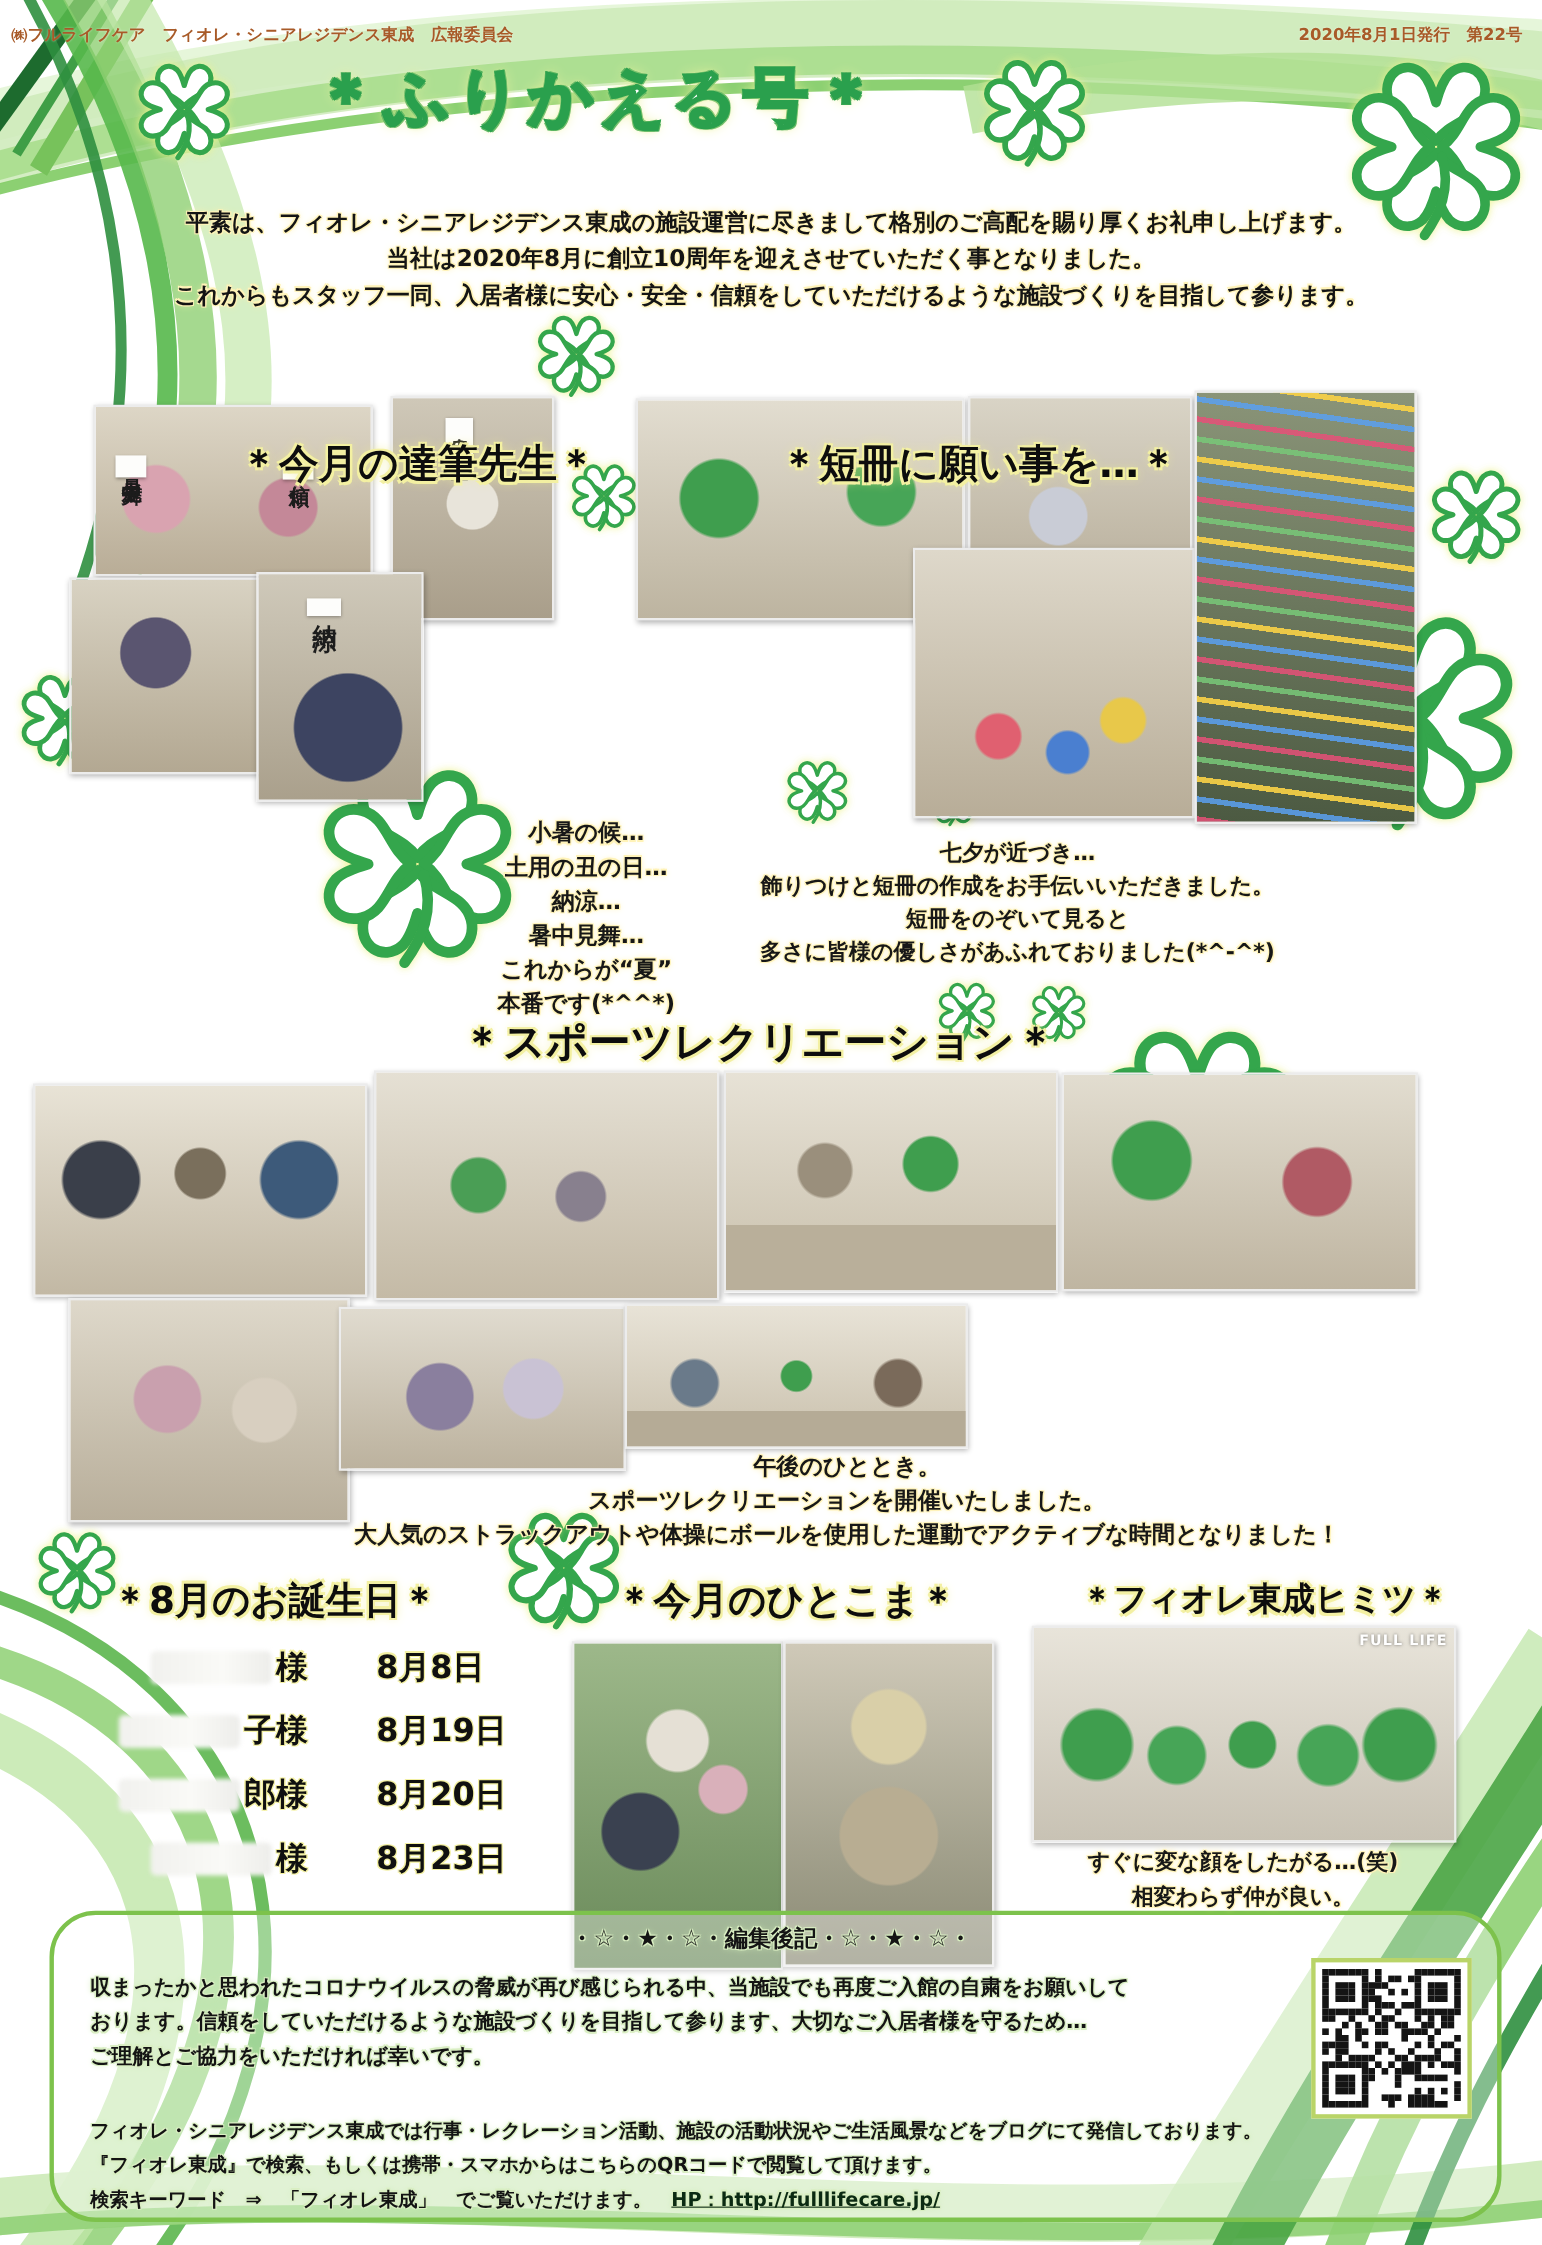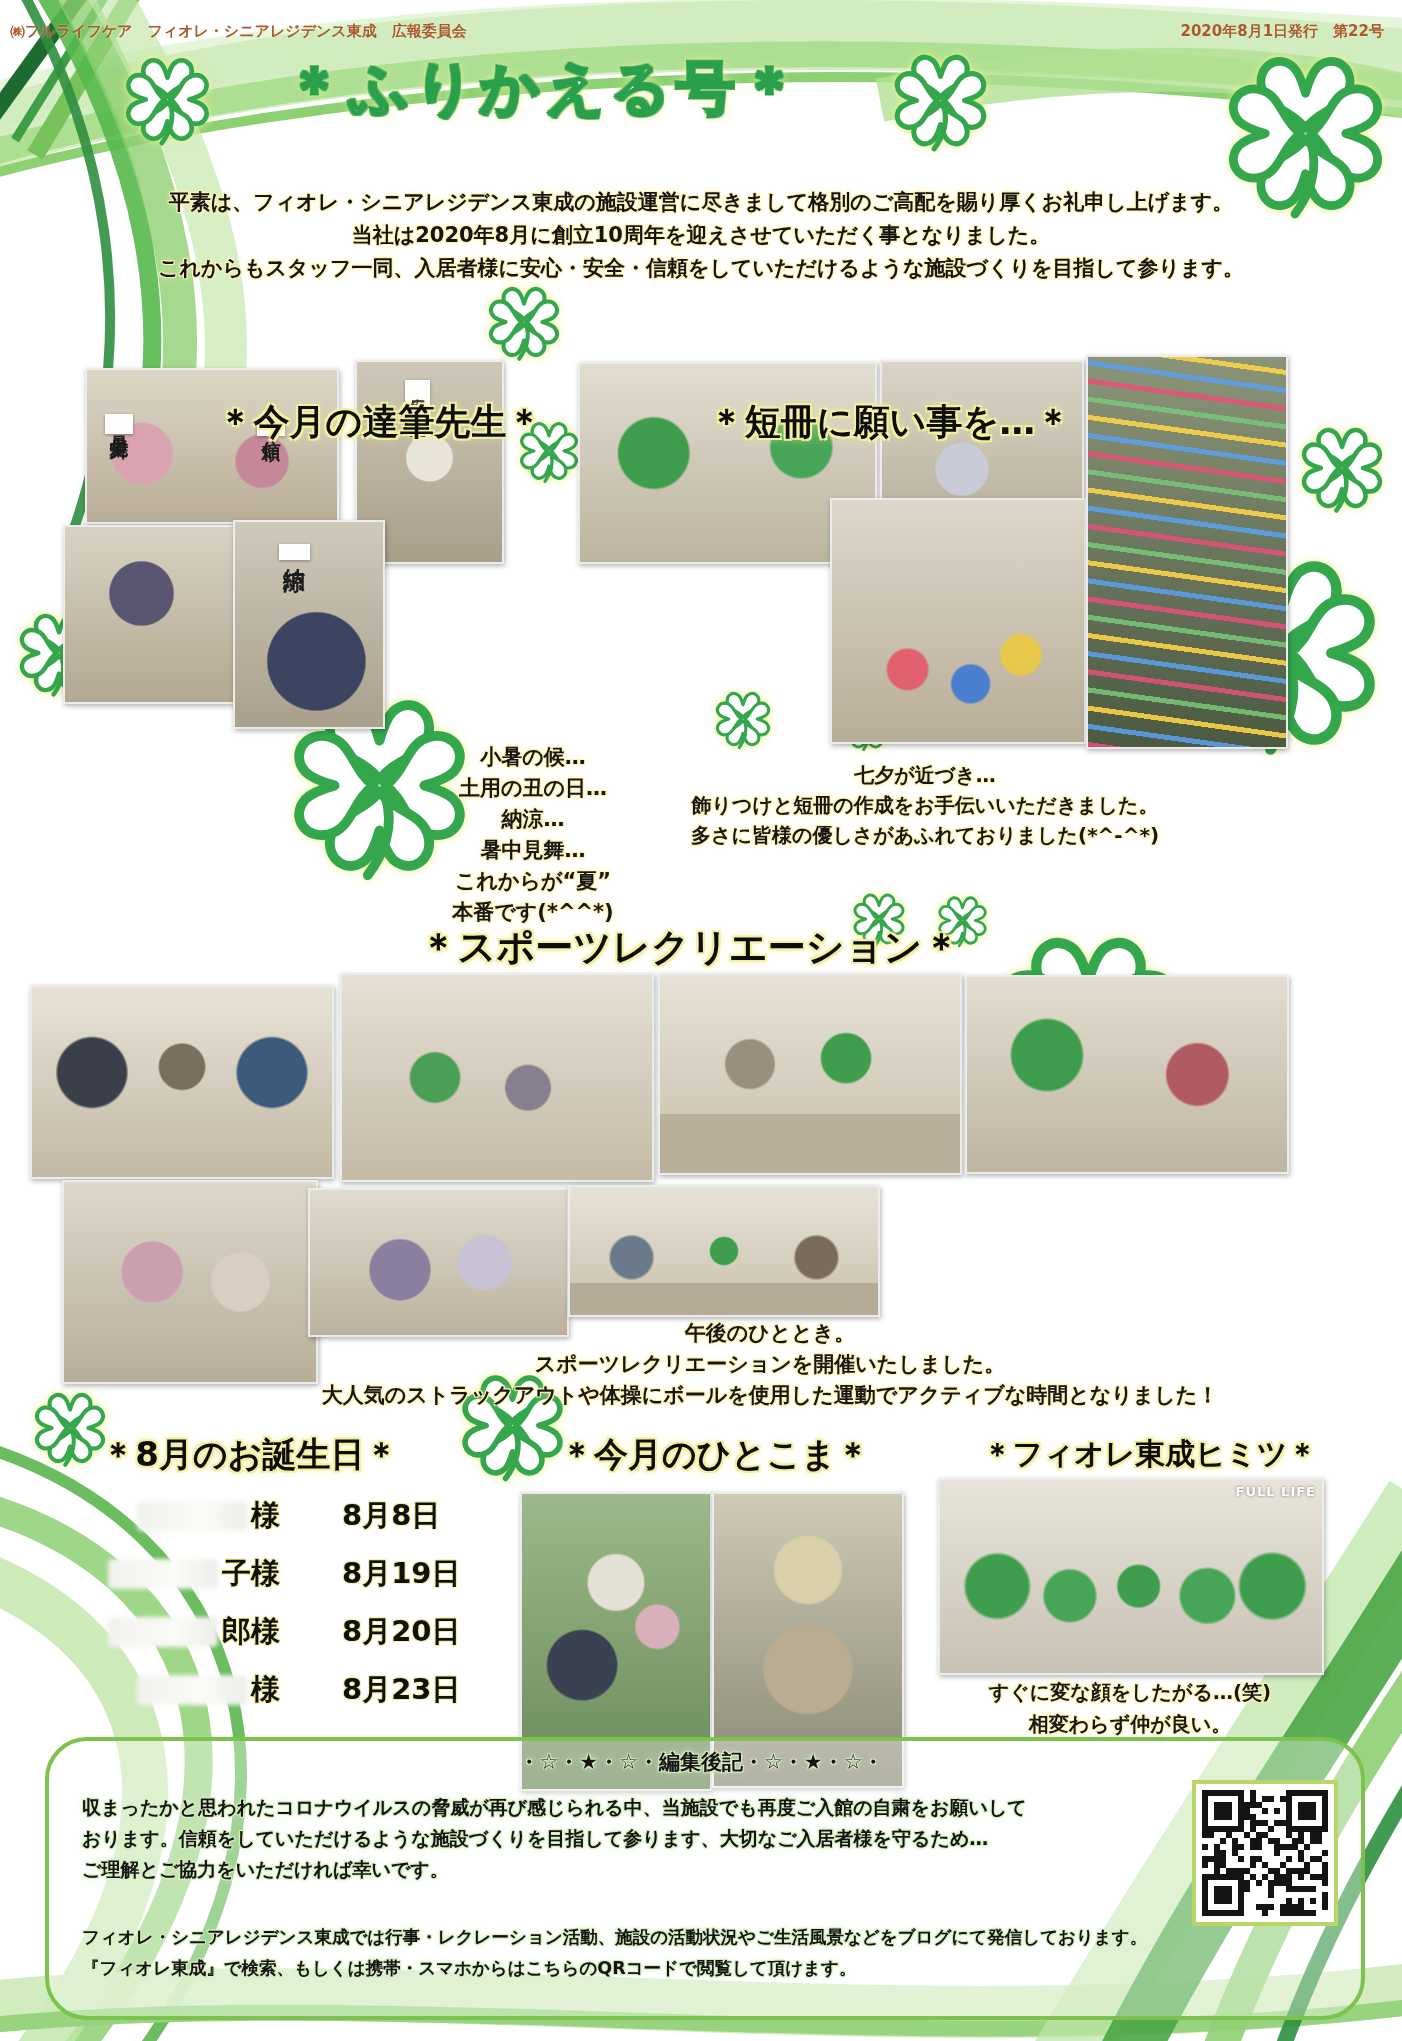--- a/index.html
+++ b/index.html
@@ -199,20 +199,21 @@
   </div>
 
   <div class="photo" style="left:578px;top:362px;width:295px;height:198px;background:radial-gradient(circle at 25% 45%, #3f9e4e 0 14%, transparent 15%),radial-gradient(circle at 75% 42%, #47a557 0 12%, transparent 13%),linear-gradient(180deg,#e2ddd0,#bdb4a0)"></div>
   <div class="photo" style="left:880px;top:360px;width:200px;height:195px;background:radial-gradient(circle at 40% 55%, #c9ccd6 0 16%, transparent 17%),linear-gradient(180deg,#d9d4c6,#b4aa96)"></div>
   <div class="photo" style="left:830px;top:498px;width:252px;height:242px;background:radial-gradient(circle at 30% 70%, #e06070 0 8%, transparent 9%),radial-gradient(circle at 55% 76%, #4a7fd0 0 8%, transparent 9%),radial-gradient(circle at 75% 64%, #e8c84a 0 8%, transparent 9%),linear-gradient(180deg,#ded8ca,#b8ad98)"></div>
   <div class="photo" style="left:1086px;top:355px;width:198px;height:390px;background:repeating-linear-gradient(8deg, rgba(230,80,120,.85) 0 5px, rgba(0,0,0,0) 5px 18px, rgba(90,160,240,.85) 18px 23px, rgba(0,0,0,0) 23px 36px, rgba(250,210,70,.9) 36px 41px, rgba(0,0,0,0) 41px 54px, rgba(120,200,120,.85) 54px 59px, rgba(0,0,0,0) 59px 72px),linear-gradient(180deg,#8a9478,#4c5a42)"></div>
 
   <div class="caption" style="left:620px;top:760px;width:610px;font-size:20px;line-height:30px">
     <div>七夕が近づき…</div>
     <div>飾りつけと短冊の作成をお手伝いいただきました。</div>
+    <div>短冊をのぞいて見ると</div>
     <div>多さに皆様の優しさがあふれておりました(*^-^*)</div>
   </div>
 
   <div class="sec-title" style="left:360px;top:922px;width:660px;font-size:38px">＊スポーツレクリエーション＊</div>
 
   <div class="photo" style="left:30px;top:985px;width:300px;height:190px;background:radial-gradient(circle at 20% 45%, #3a3f4a 0 13%, transparent 14%),radial-gradient(circle at 50% 42%, #7a6f5c 0 12%, transparent 13%),radial-gradient(circle at 80% 45%, #3d5a7a 0 13%, transparent 14%),linear-gradient(180deg,#e8e3d6,#c2b8a4)"></div>
   <div class="photo" style="left:340px;top:973px;width:310px;height:205px;background:radial-gradient(circle at 30% 50%, #4a9e55 0 10%, transparent 11%),radial-gradient(circle at 60% 55%, #88808e 0 10%, transparent 11%),linear-gradient(180deg,#e5e0d4,#c4baa6)"></div>
   <div class="photo" style="left:658px;top:973px;width:300px;height:198px;background:linear-gradient(0deg,#b9af9a 0 30%, transparent 30%),radial-gradient(circle at 30% 45%, #9a8f7c 0 10%, transparent 11%),radial-gradient(circle at 62% 42%, #3f9e4e 0 11%, transparent 12%),linear-gradient(180deg,#e7e2d6,#c8bfab)"></div>
   <div class="photo" style="left:965px;top:975px;width:320px;height:195px;background:radial-gradient(circle at 25% 40%, #3f9e4e 0 13%, transparent 14%),radial-gradient(circle at 72% 50%, #b05a64 0 12%, transparent 13%),linear-gradient(180deg,#e2ddd0,#bfb5a1)"></div>
 
@@ -509,14 +510,17 @@
         <i style="left:84px;top:120px"></i>
         <i style="left:90px;top:120px"></i>
         <i style="left:96px;top:120px"></i>
         <i style="left:102px;top:120px"></i>
         <i style="left:108px;top:120px"></i>
       </div>
     </div>
 
   <div class="footer-line" style="top:1925px">フィオレ・シニアレジデンス東成では行事・レクレーション活動、施設の活動状況やご生活風景などをブログにて発信しております。</div>
   <div class="footer-line" style="top:1956px">『フィオレ東成』で検索、もしくは携帯・スマホからはこちらのQRコードで閲覧して頂けます。</div>
+  <div class="footer-line" style="top:1987px">
+    <span>検索キーワード　⇒　「フィオレ東成」　でご覧いただけます。　</span><span class="hp-link">HP：http://fulllifecare.jp/</span>
+  </div>
 
 </div>
 
 </body></html>

